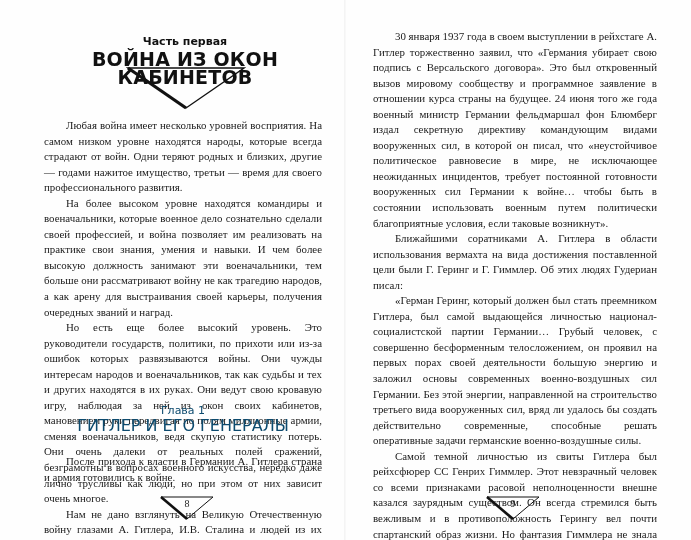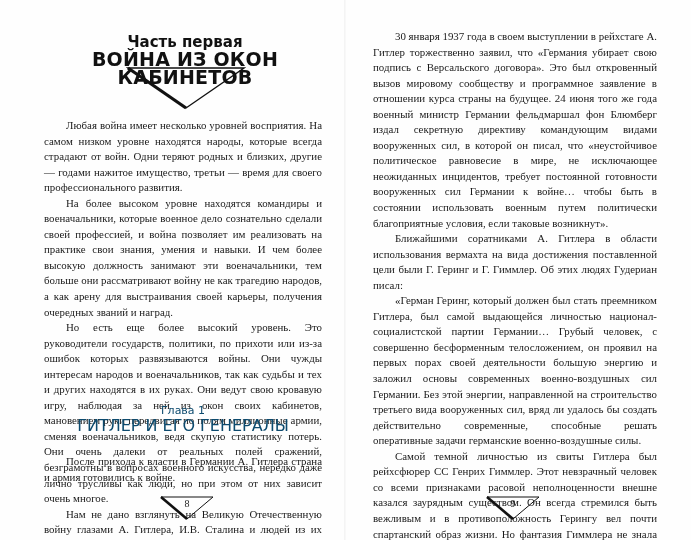--- a/index.html
+++ b/index.html
@@ -3,21 +3,21 @@
   <meta charset="utf-8">
   <style>
     html, body { margin: 0; padding: 0; background: #ffffff; }
     body { width: 691px; height: 540px; overflow: hidden; position: relative; }
     .spread { position: absolute; left: 0; top: 0; width: 691px; height: 540px; background: #fefefe; }
     .page { position: absolute; top: 0; height: 540px; }
     .page-left { left: 0; width: 345px; }
     .page-right { left: 345px; width: 346px; }
     .gutter { position: absolute; left: 344px; top: 0; width: 2px; height: 540px; background: linear-gradient(to right, #f2f2f2, #fafafa); }
     .part-header { position: absolute; left: 45px; width: 280px; top: 34px; text-align: center; font-family: "DejaVu Sans", sans-serif; font-weight: bold; color: #111; }
-    .part-label { font-size: 15px; line-height: 16px; }
+    .part-label { font-size: 11px; line-height: 16px; }
     .part-title { font-size: 19px; line-height: 18px; letter-spacing: 0.2px; }
     .deco-triangle { position: absolute; }
     .body-text { position: absolute; font-family: "Liberation Serif", serif; font-size: 10.9px; line-height: 15.55px; color: #1a1a1a; text-align: justify; hyphens: auto; }
     .body-text p { margin: 0; text-indent: 22px; }
     .left-text-1 { left: 44px; width: 278px; top: 118px; }
     .chapter-header { position: absolute; left: 44px; width: 278px; top: 403px; text-align: center; font-family: "DejaVu Sans", sans-serif; color: #0c4a6e; }
     .chapter-label { font-size: 11px; line-height: 15px; }
     .chapter-title { font-size: 16px; line-height: 16px; }
     .left-text-2 { left: 44px; width: 278px; top: 454px; }
     .right-text { left: 28px; width: 284px; top: 29px; }

